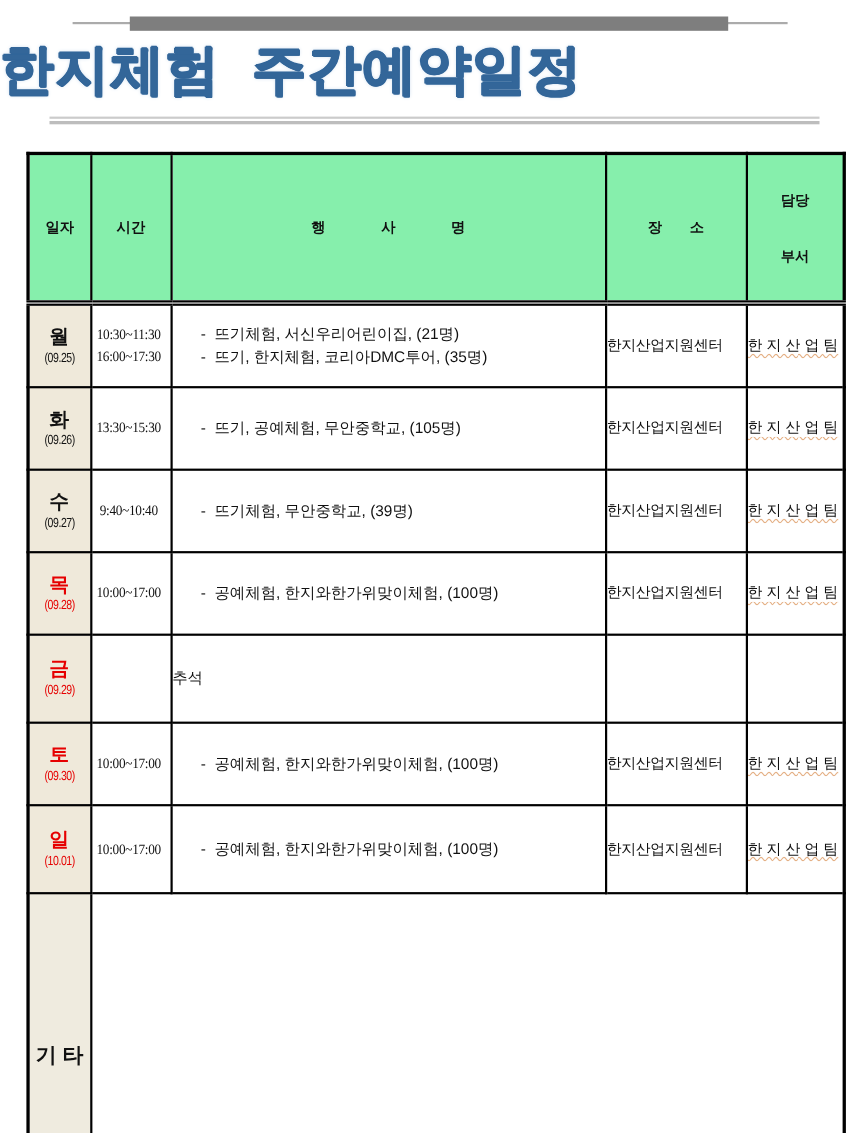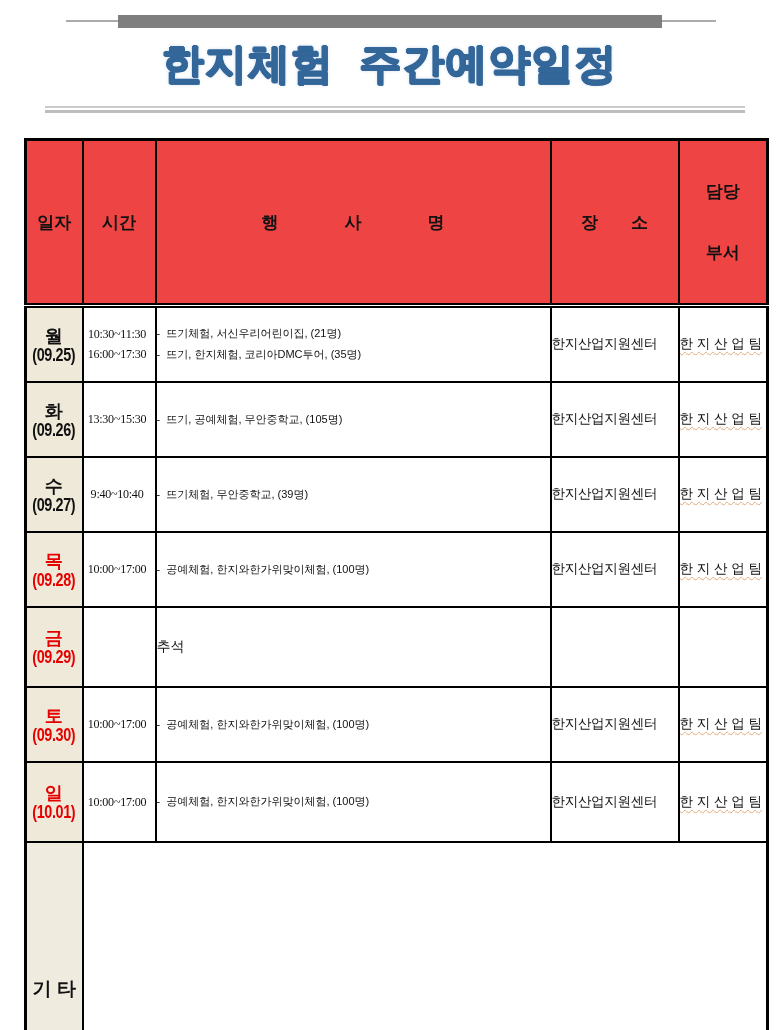--- a/index.html
+++ b/index.html
@@ -10,57 +10,57 @@
   }
   .page{position:relative;width:779px;height:1030px;}
 
   
   .top-deco{position:relative;height:30px;}
   .top-hairline{position:absolute;left:66px;width:650px;top:20px;height:2px;background:#ababab;}
   .top-bar{position:absolute;left:118px;width:544px;top:15px;height:13px;background:#7e7e7e;}
 
   
   .title{
-    margin:10px 0 0 0;text-align:center;
-    font-size:42px;line-height:48px;font-weight:bold;
+    margin:10px 0 0 0;text-align:left;
+    font-size:49px;line-height:48px;font-weight:bold;
     color:#336699;letter-spacing:1px;white-space:pre;
     text-shadow:1px 0 0 #336699,0 1px 0 #336699,1px 1px 0 #336699,-1px 0 0 #336699,0 -1px 0 #336699,0 0 4px #b9cfe6;
   }
 
   
   .double-rule{margin:18px 34px 0 45px;}
   .double-rule .r1{height:2px;background:#cbcbcb;}
   .double-rule .gap{height:2px;}
   .double-rule .r2{height:3px;background:#bdbdbd;}
 
   
   table.sched{
     margin:25px 0 0 24px;width:742px;
     border-collapse:collapse;table-layout:fixed;
     border:3px solid #000;
   }
   table.sched td,table.sched th{border:2px solid #000;padding:0;overflow:hidden;}
   table.sched th{
-    background:#ef4444;font-size:17px;font-weight:bold;
+    background:#86efac;font-size:13px;font-weight:bold;
     text-align:center;vertical-align:middle;white-space:pre;
     border-bottom:5px double #000;
   }
   .dept-head div{line-height:21px;}
 
   td.daycell{background:#efe9da;text-align:center;vertical-align:middle;}
   .day-name{font-size:18px;font-weight:bold;line-height:22px;letter-spacing:1px;}
-  .day-date{font-size:18px;font-weight:bold;line-height:17px;}
+  .day-date{font-size:12px;font-weight:normal;line-height:17px;}
   .day-date span{display:inline-block;transform:scaleX(0.8);letter-spacing:-0.5px;white-space:pre;}
   .red .day-name,.red .day-date{color:#e60000;}
 
   td.timecell{vertical-align:middle;text-align:center;padding-left:1px;font-family:Liberation Serif, serif;}
   .time-line{font-size:13px;line-height:20px;white-space:pre;display:block;transform:scaleX(0.93);transform-origin:left center;letter-spacing:-0.3px;}
 
   td.eventcell{vertical-align:middle;text-align:left;padding-left:5px;}
-  .event-line{font-size:11px;line-height:21px;white-space:pre;display:block;}
+  .event-line{font-size:14px;line-height:21px;white-space:pre;display:block;padding-left:26px;}
   td.holidaycell{vertical-align:middle;text-align:left;font-size:14px;}
 
   td.placecell{vertical-align:middle;font-size:13.5px;letter-spacing:-0.3px;white-space:pre;}
   td.deptcell{
     vertical-align:middle;text-align:left;font-size:13.5px;white-space:pre;
     text-decoration:underline;text-decoration-style:wavy;
     text-decoration-color:rgba(205,110,30,0.55);text-decoration-thickness:1px;
     text-underline-offset:3px;
   }
 

